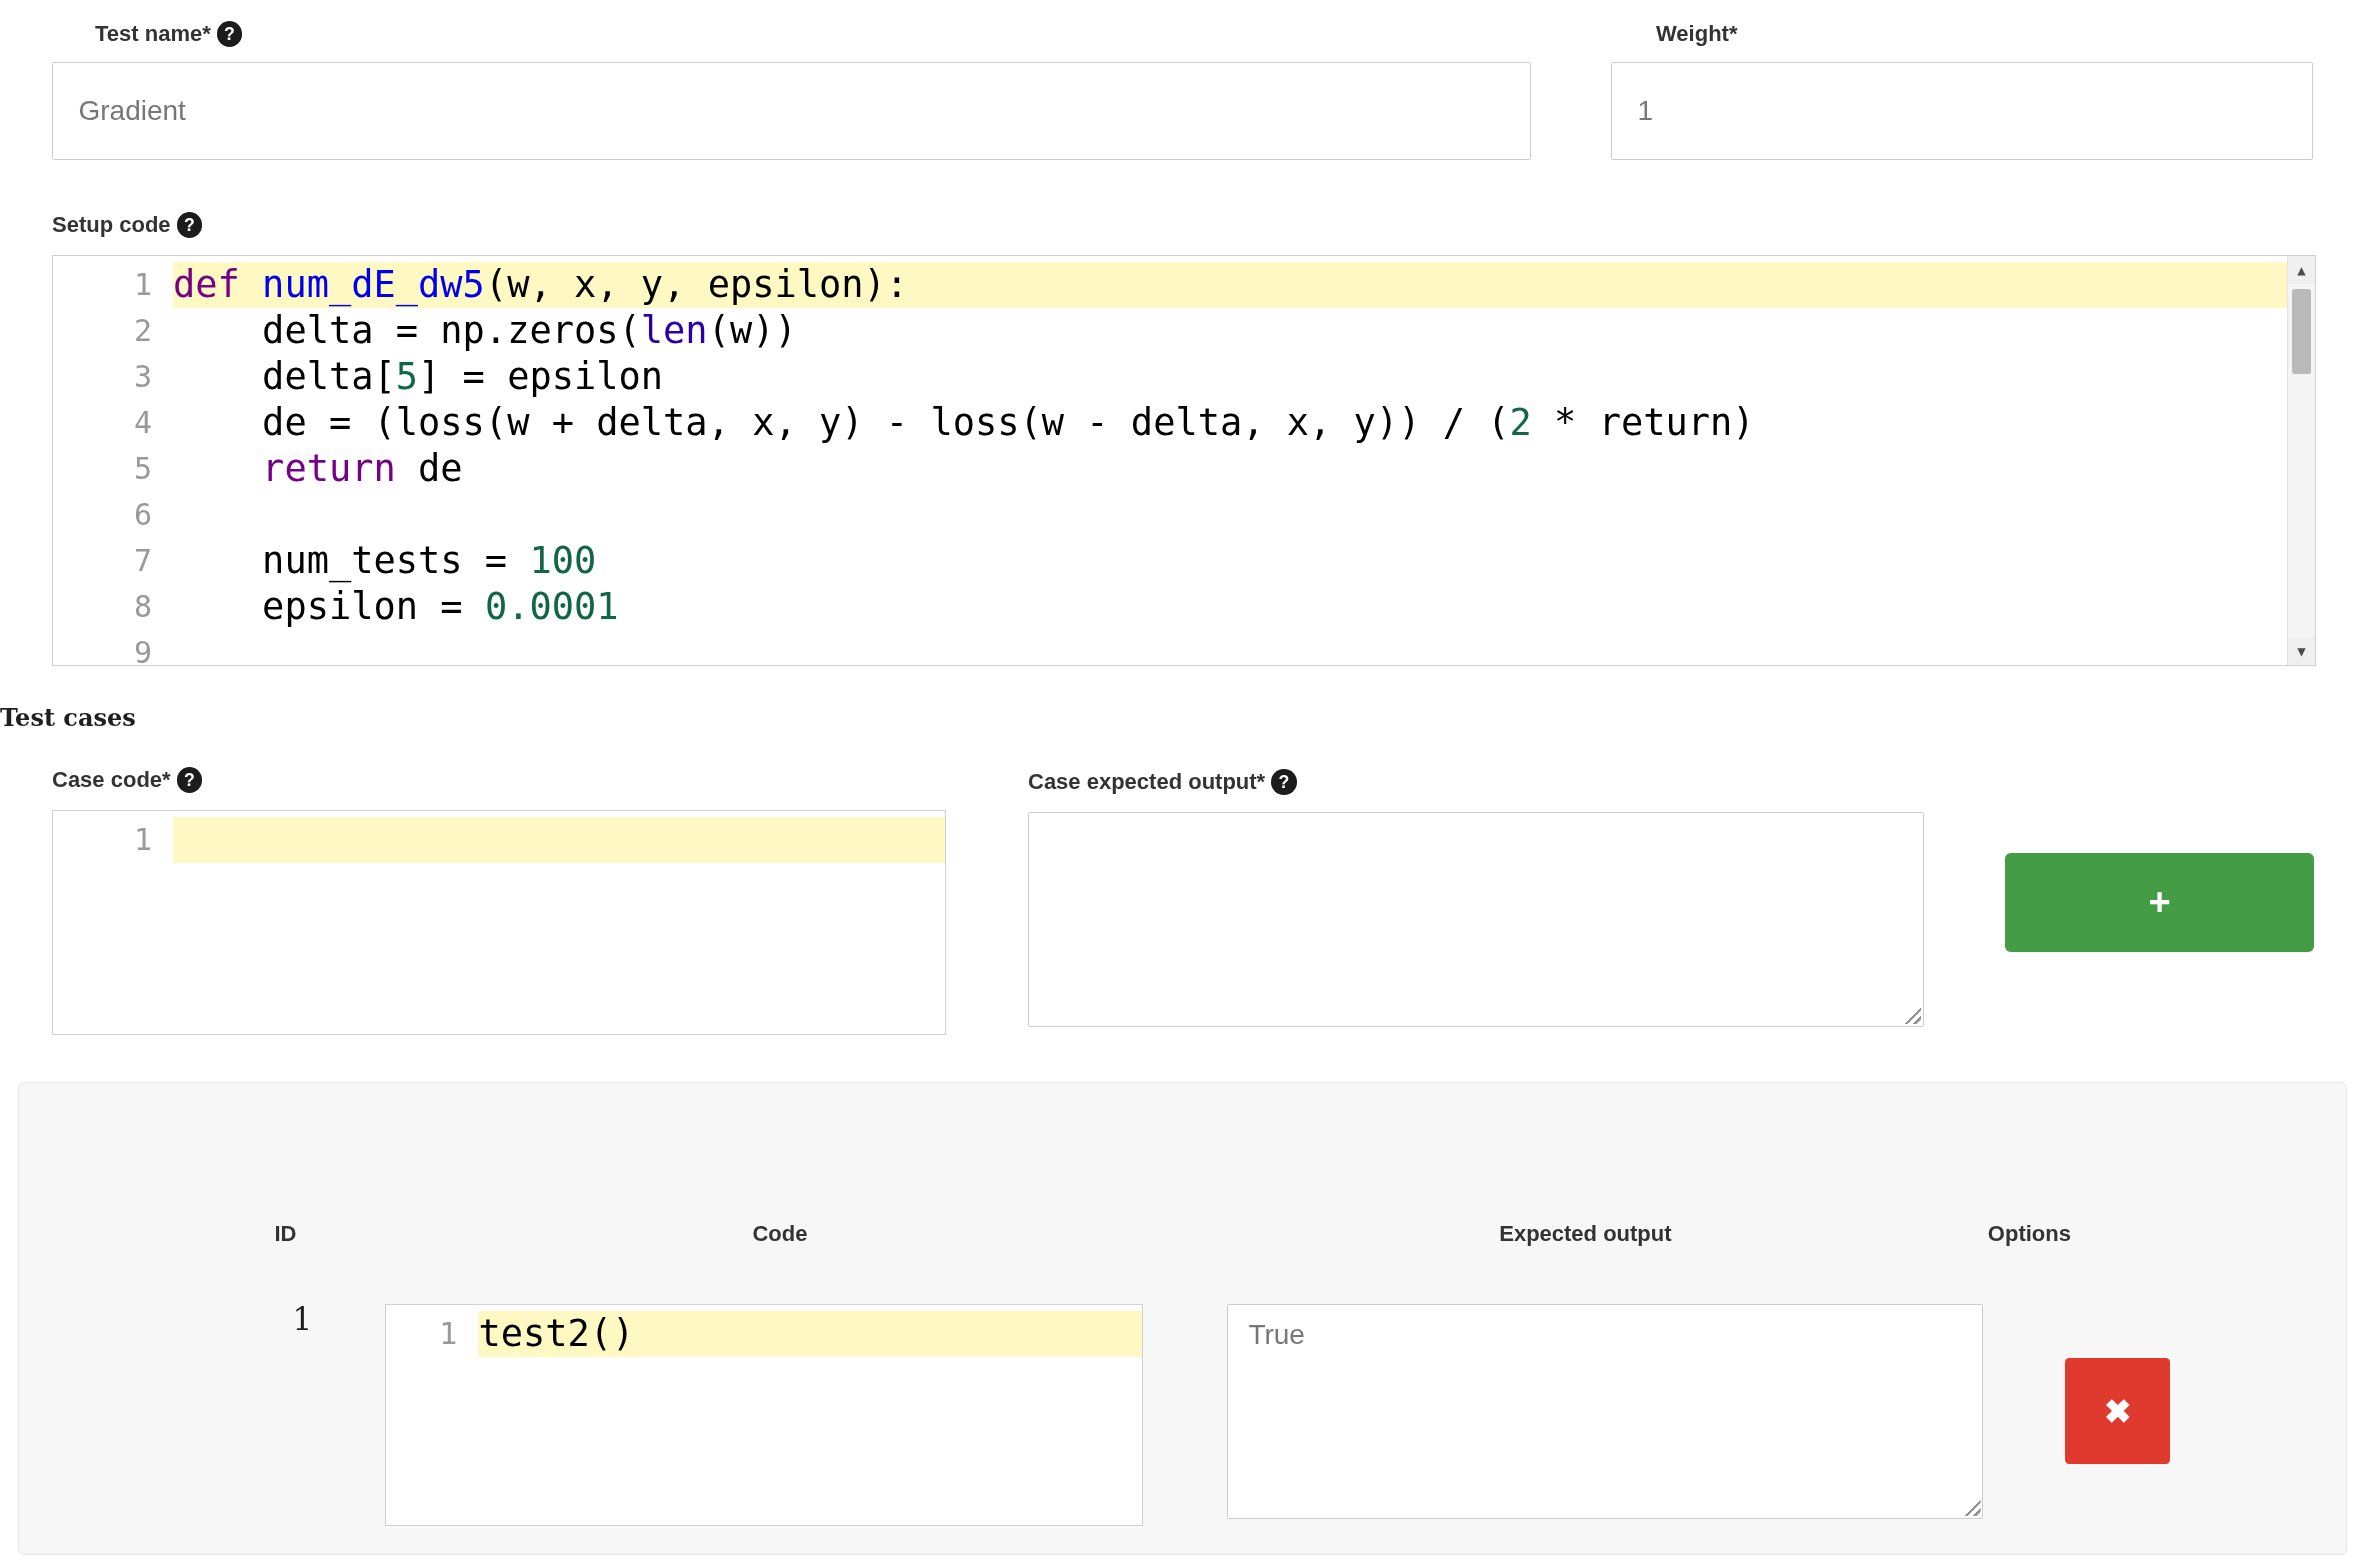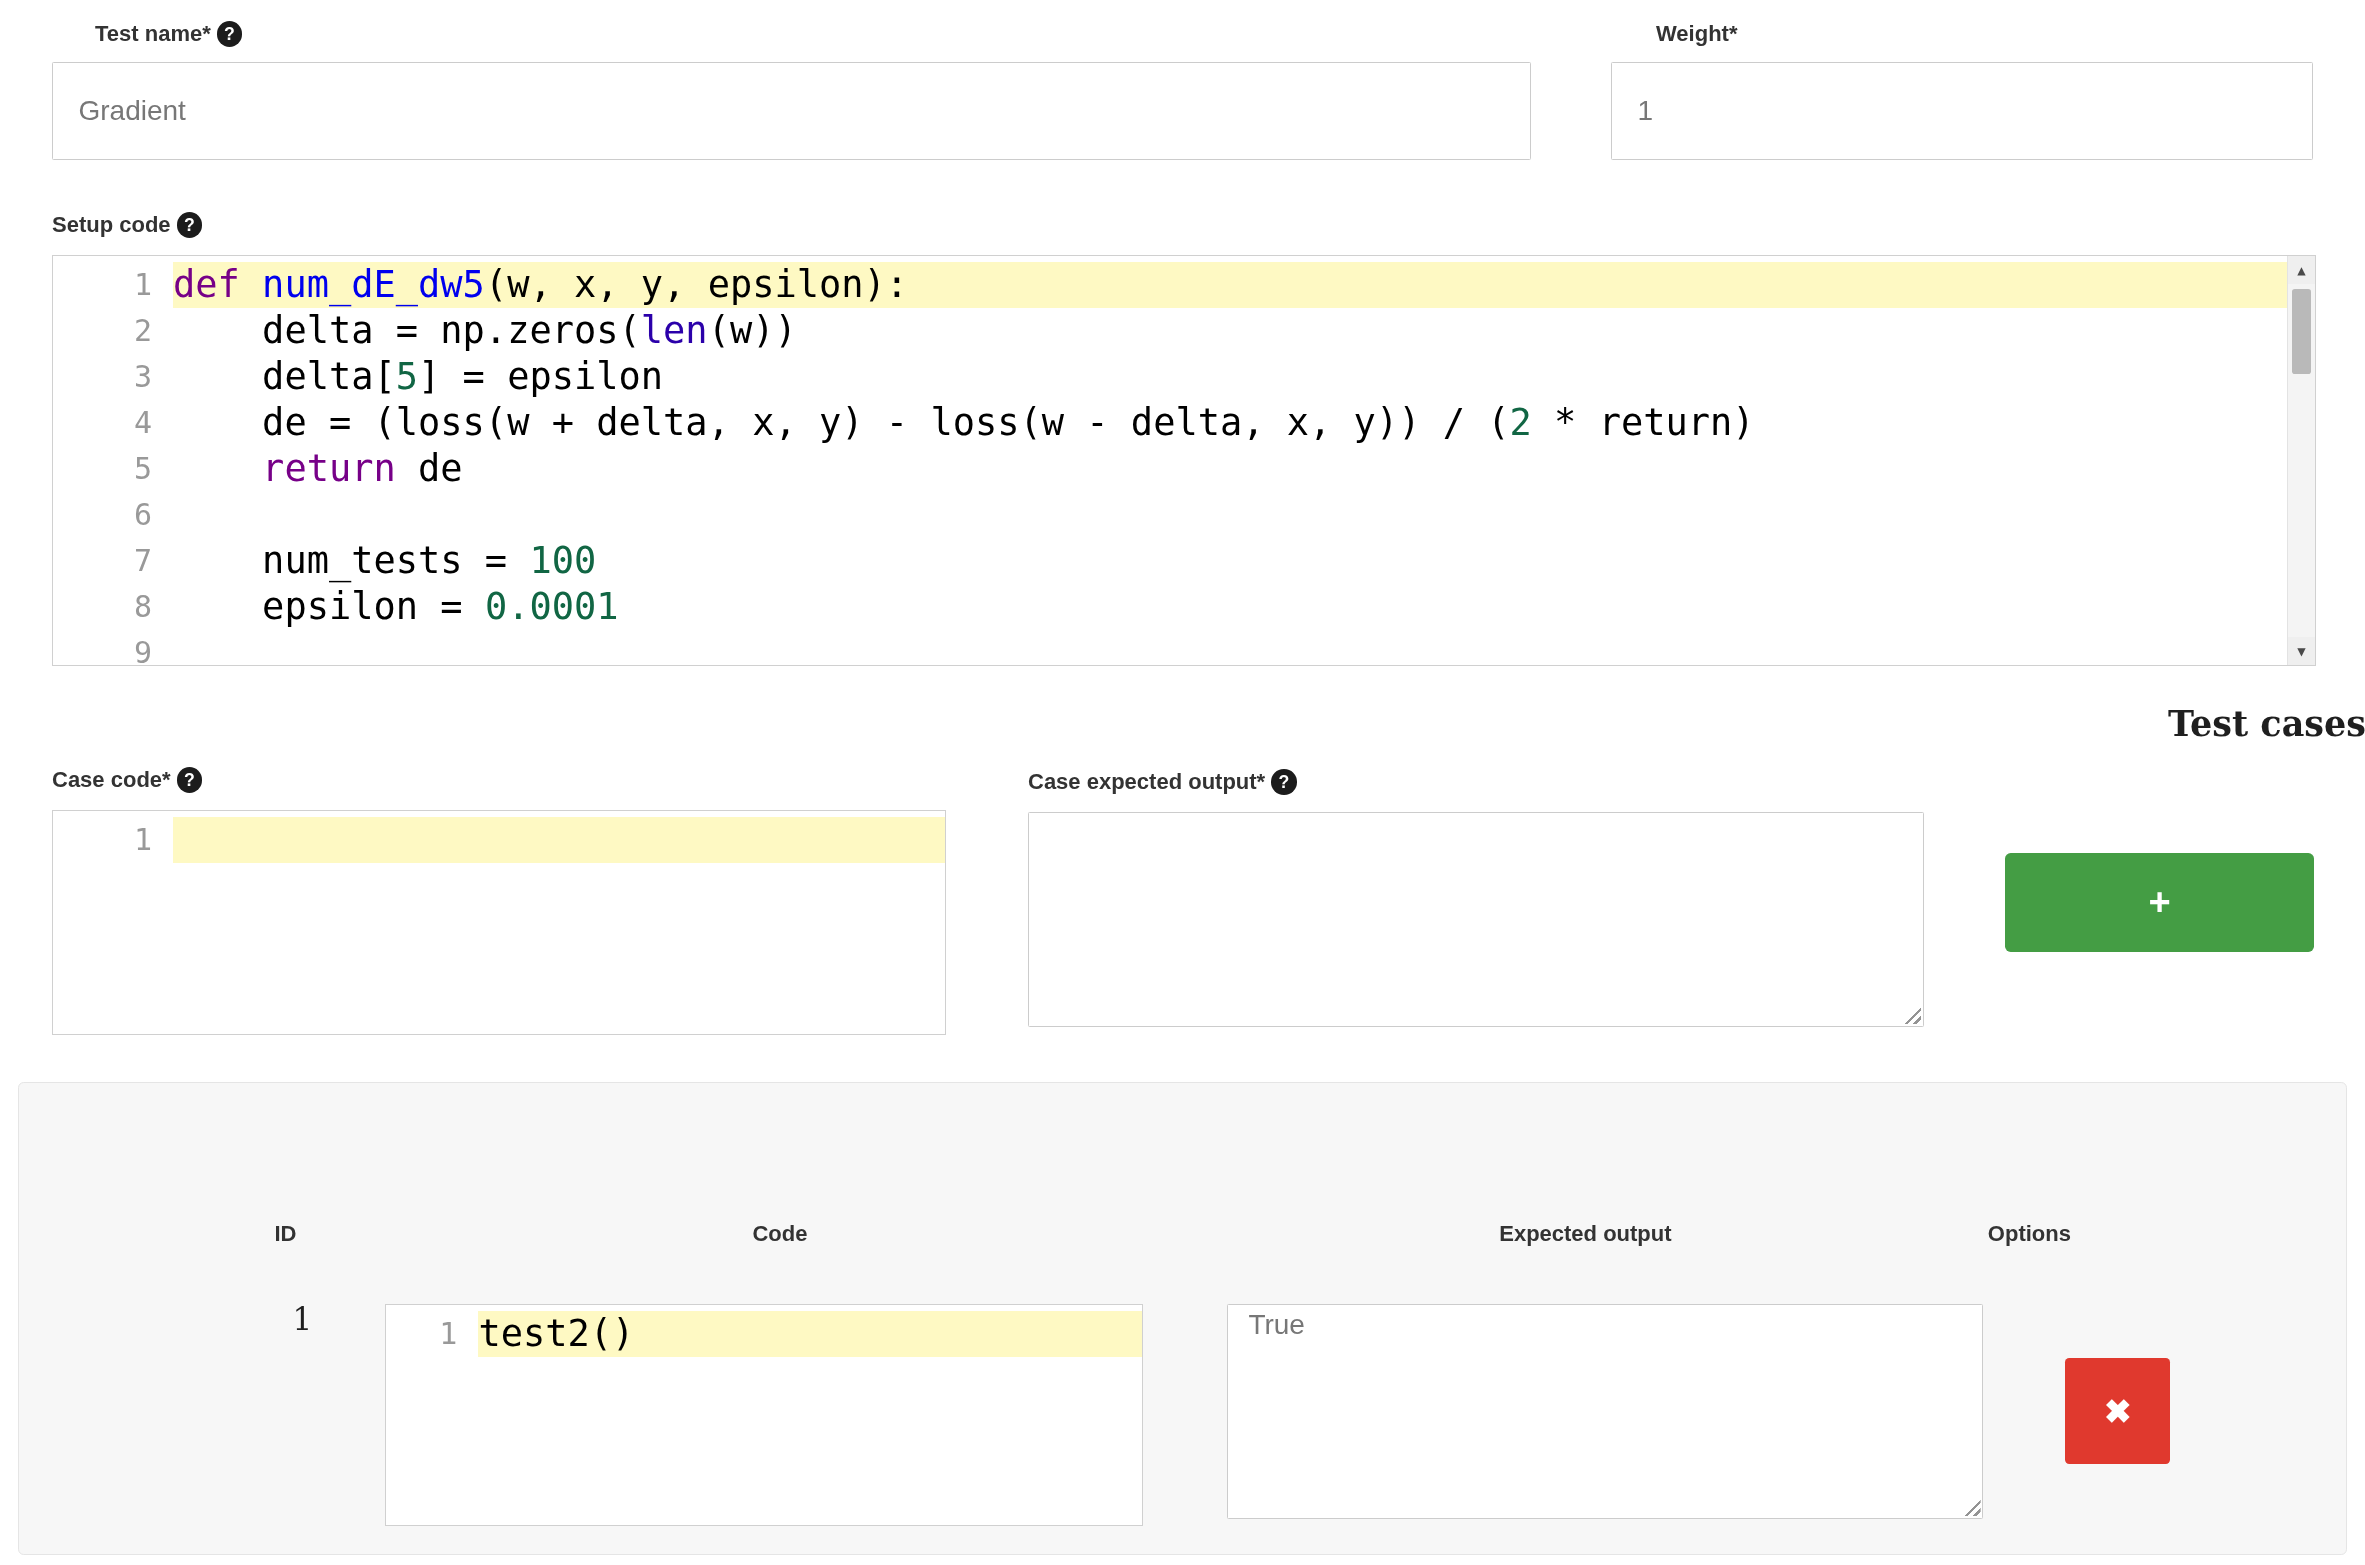--- a/index.html
+++ b/index.html
@@ -35,28 +35,28 @@
   
   .scrollbar{position:absolute;top:0;right:0;bottom:0;width:28px;background:#f4f4f4;border-left:0.7px solid #e3e3e3;z-index:3}
   .sb-arrow{position:absolute;left:0;width:100%;height:28px;display:flex;align-items:center;justify-content:center;
     font-size:14px;color:#4a4a4a;background:#efefef}
   .sb-up{top:0}.sb-down{bottom:0}
   .sb-thumb{position:absolute;left:4.2px;right:4.2px;top:33px;height:85px;background:#b9b9b9;border-radius:2.8px}
 
   
   .textarea-wrap{position:absolute}
   textarea.ta{width:100%;height:100%;border:1.4px solid #ccc;border-radius:1.4px;background:#fff;resize:none;outline:none;
-    font-family:"Liberation Sans",sans-serif;font-size:28px;color:#777;padding:4px 20px}
+    font-family:"Liberation Sans",sans-serif;font-size:28px;color:#777;padding:14px 20px}
   .grip{position:absolute;right:2.8px;bottom:2.8px;width:18.4px;height:18.4px;
     background:repeating-linear-gradient(-45deg,transparent 0 3.5px,#949494 3.5px 5.7px);
     clip-path:polygon(100% 0,100% 100%,0 100%)}
 
   
-  .section-heading{position:absolute;left:0;right:0;top:703px;text-align:right;
-    font-family:"DejaVu Serif",serif;font-weight:bold;font-size:35px;color:#1f1f1f}
+  .section-heading{position:absolute;left:0;right:0;top:703px;text-align:left;
+    font-family:"DejaVu Serif",serif;font-weight:bold;font-size:24px;color:#1f1f1f}
 
   
   .btn-add{position:absolute;left:2005px;top:853px;width:309px;height:99px;background:#449d44;
     border:none;border-radius:5.7px;color:#fff;font-size:38px;font-weight:bold;cursor:pointer;
     display:flex;align-items:center;justify-content:center;font-family:"Liberation Sans",sans-serif}
   .btn-delete{position:absolute;left:2046px;top:275px;width:105px;height:106px;background:#e0392e;
     border:none;border-radius:4.2px;color:#fff;font-size:33px;font-weight:bold;cursor:pointer;
     display:flex;align-items:center;justify-content:center;font-family:"Liberation Sans",sans-serif}
 
   

